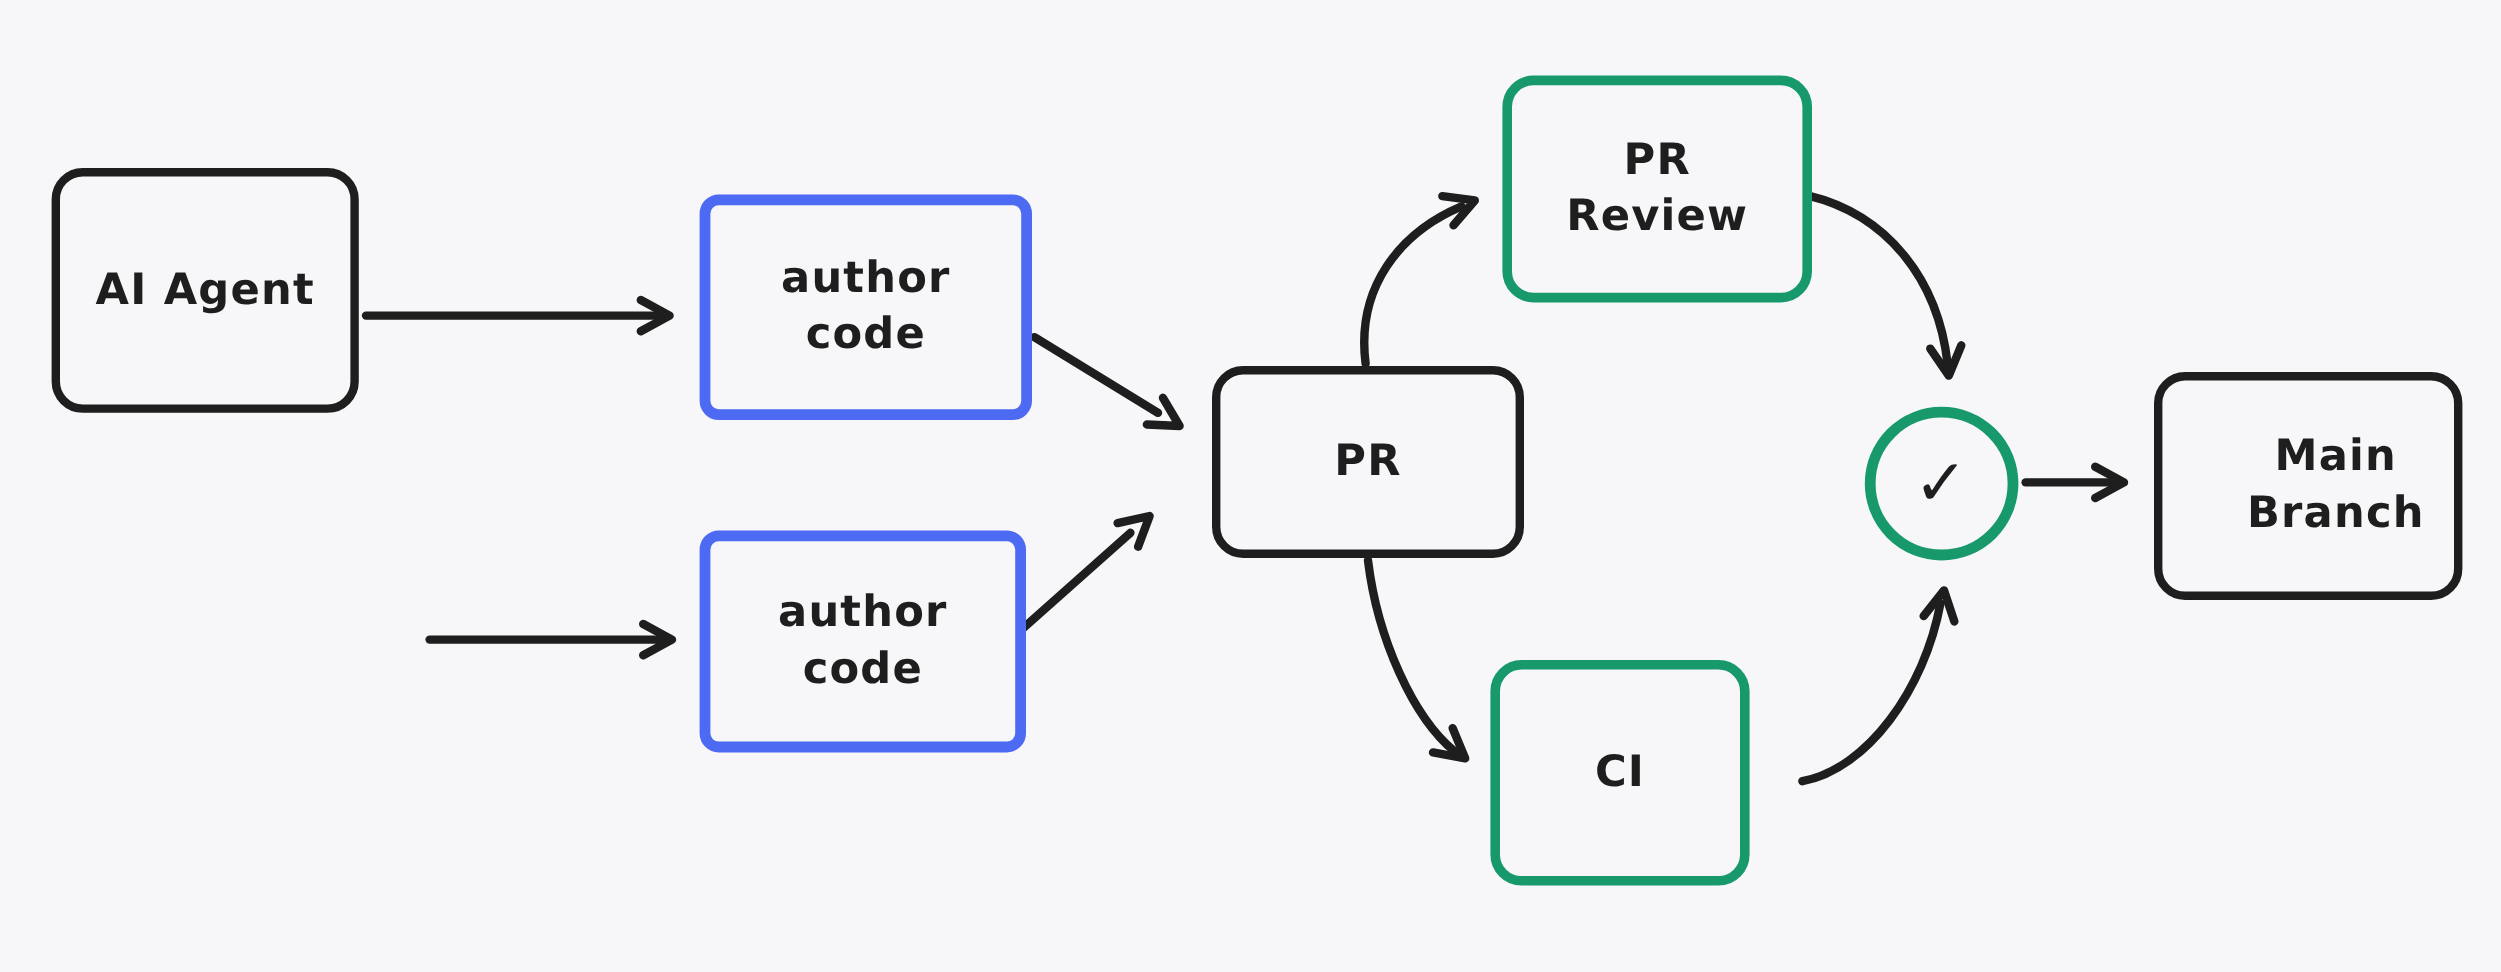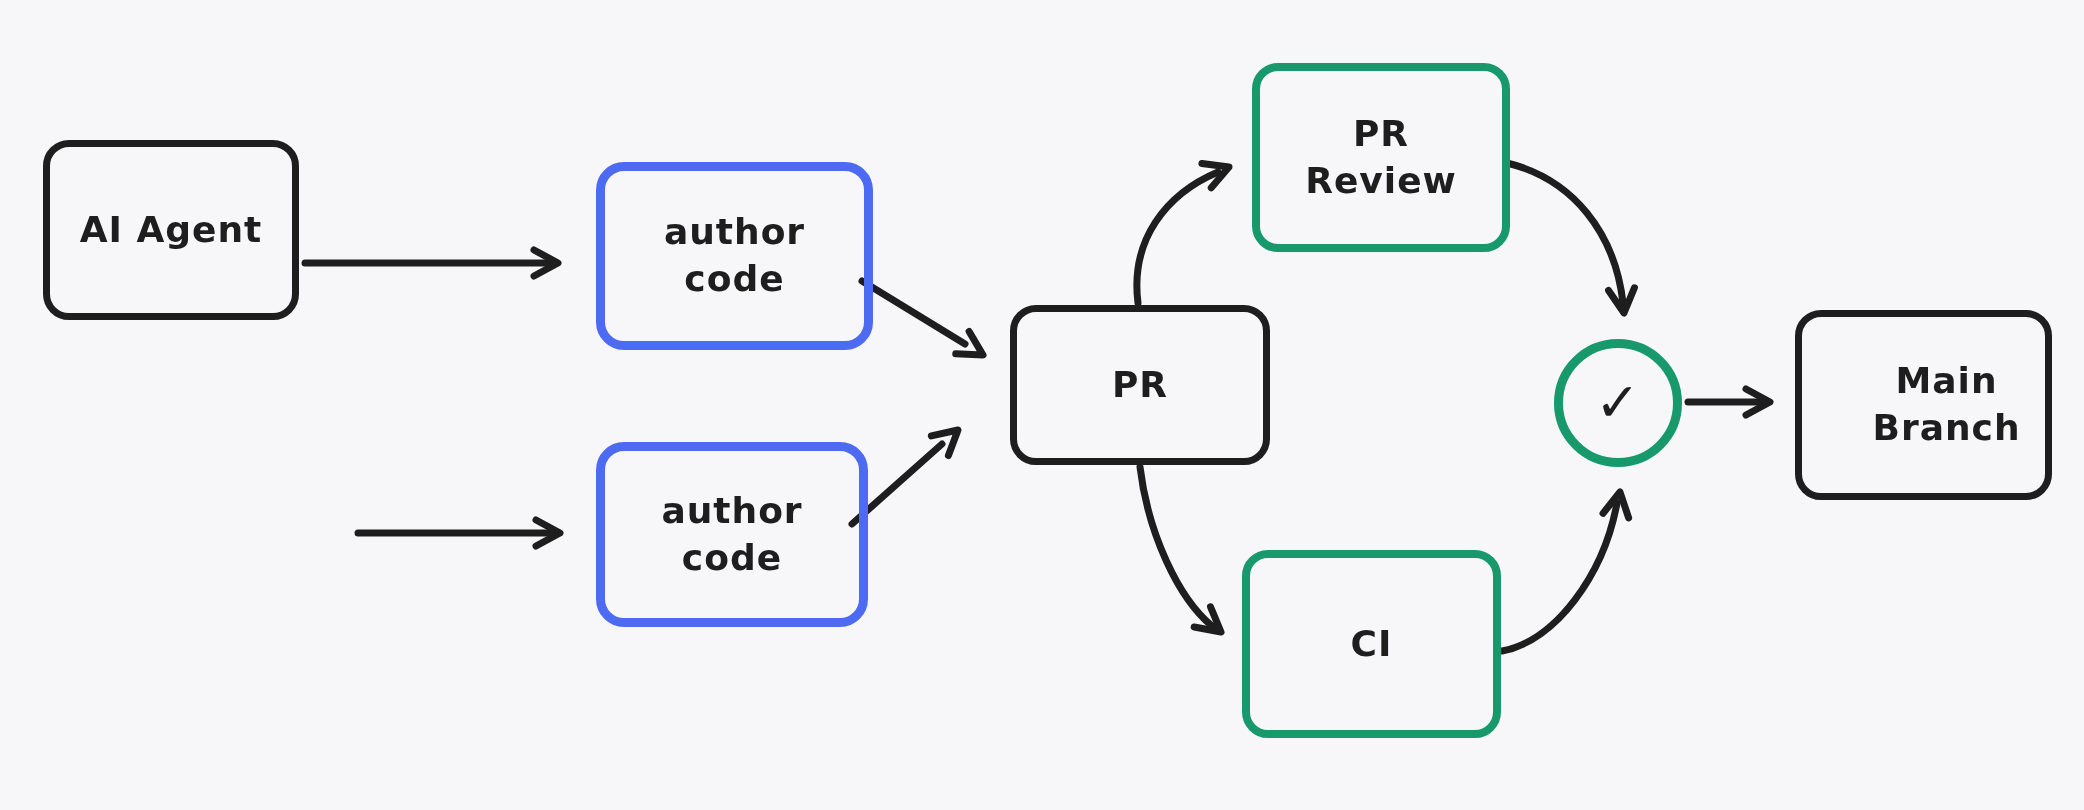--- a/index.html
+++ b/index.html
@@ -36,30 +36,30 @@
     text-align: center;
     background: transparent;
     color: #1e1e1e;
     font-weight: bold;
     font-size: 36px;
     line-height: 1.3;
     letter-spacing: 1px;
   }
   .node .label { white-space: pre-line; }
   .stroke-black { border: 7px solid #1e1e1e; border-radius: 26px; }
-  .stroke-blue  { border: 9px solid #4d6bf2; border-radius: 28px; margin-left: 13px; }
+  .stroke-blue  { border: 9px solid #4d6bf2; border-radius: 16px; }
   .stroke-green { border: 8px solid #17996b; border-radius: 26px; }
 
-  #n-ai-agent       { left: 43px;   top: 140px; width: 256px; height: 180px; }
+  #n-ai-agent       { left: 43px;   top: 140px; width: 256px; height: 204px; }
   #n-sw-engineer    { left: 58px;   top: 408px; width: 295px; height: 220px; }
   #n-author-top     { left: 583px;  top: 162px; width: 277px; height: 188px; }
   #n-author-bottom  { left: 583px;  top: 442px; width: 272px; height: 185px; }
   #n-pr             { left: 1010px; top: 305px; width: 260px; height: 160px; }
   #n-pr-review      { left: 1252px; top: 63px;  width: 258px; height: 189px; }
-  #n-ci             { left: 1242px; top: 550px; width: 259px; height: 188px; }
+  #n-ci             { left: 1242px; top: 550px; width: 216px; height: 188px; }
   #n-main-branch    { left: 1795px; top: 310px; width: 257px; height: 190px; padding-left: 46px; }
   #n-check {
     left: 1554px; top: 339px; width: 128px; height: 128px;
     border: 9px solid #17996b;
     border-radius: 50%;
     font-size: 54px;
   }
 </style>
 </head>
 <body>

